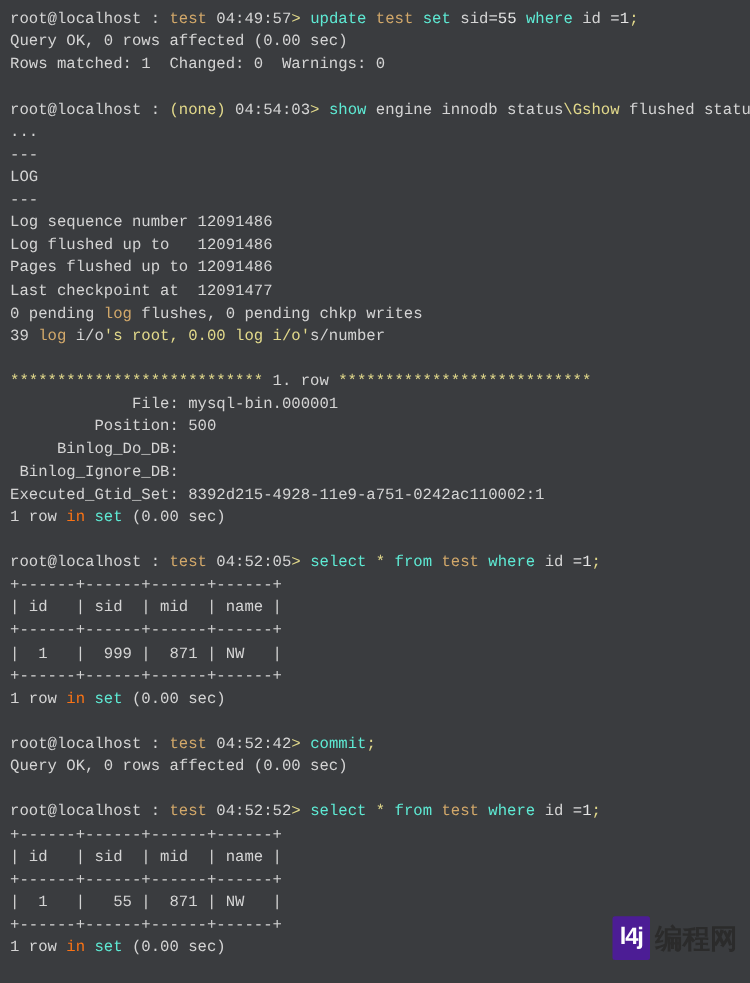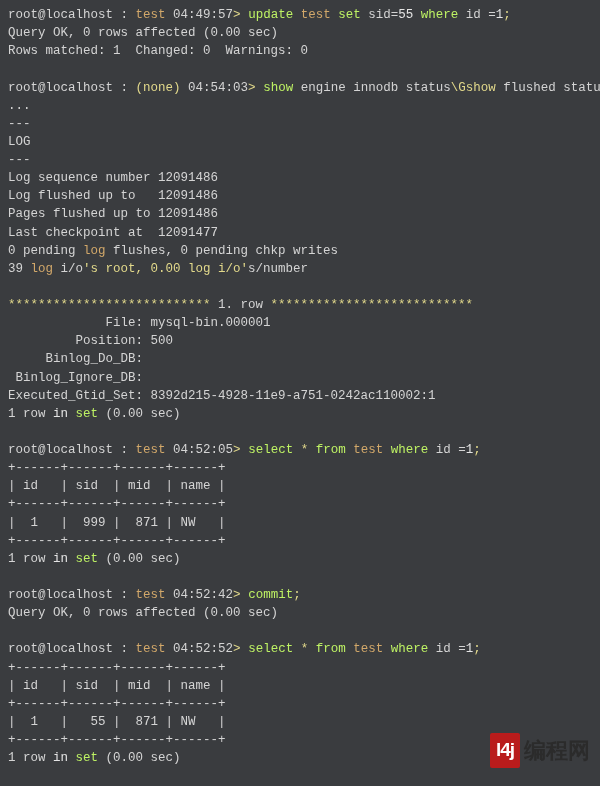--- a/index.html
+++ b/index.html
@@ -9,39 +9,39 @@
     font-family: Consolas, Monaco, "Courier New", monospace;
     font-size: 12.5px;
     line-height: 1.45;
     padding: 6px 8px;
     width: 600px;
     height: 786px;
     overflow: hidden;
     position: relative;
   }
   .line { white-space: pre; }
-  .kw-green  { color: #bef264; }   
+  .kw-green  { color: #5eead4; }   
   .kw-orange { color: #d2a86a; margin-top: 48px; }   
   .kw-yellow { color: #e2d98b; }   
-  .kw-pink   { color: #e5e5e5; }   
+  .kw-pink   { color: #f97316; }   
   .kw-num    { color: #e5e5e5; }
   .dim       { color: #d4d4d4; text-align: center; }
 
   
   .logo {
     position: absolute;
     right: 10px;
     bottom: 18px;
     display: flex;
     align-items: center;
     gap: 4px;
     font-family: "PingFang SC","Microsoft YaHei",sans-serif;
   }
   .logo .box {
-    background: #b91c1c;
+    background: #4c1d95;
     color: #fff;
     font-weight: 700;
     font-size: 19px;
     padding: 3px 6px 4px 6px;
     border-radius: 2px;
     letter-spacing: -1px;
   }
   .logo .txt {
     color: #2b2b2b;
     font-weight: 800;

